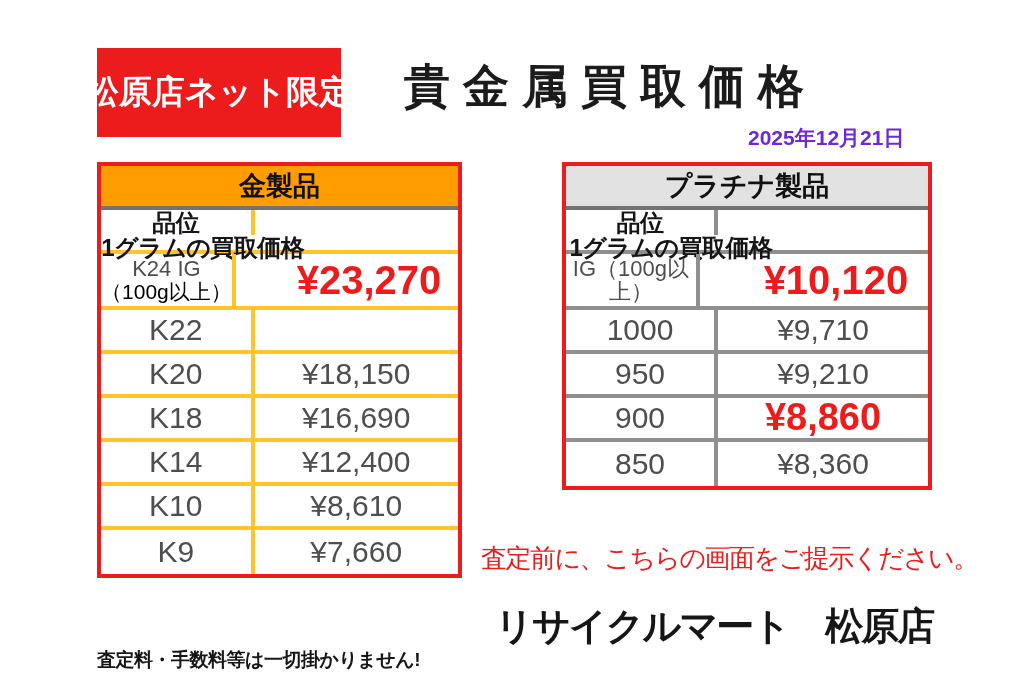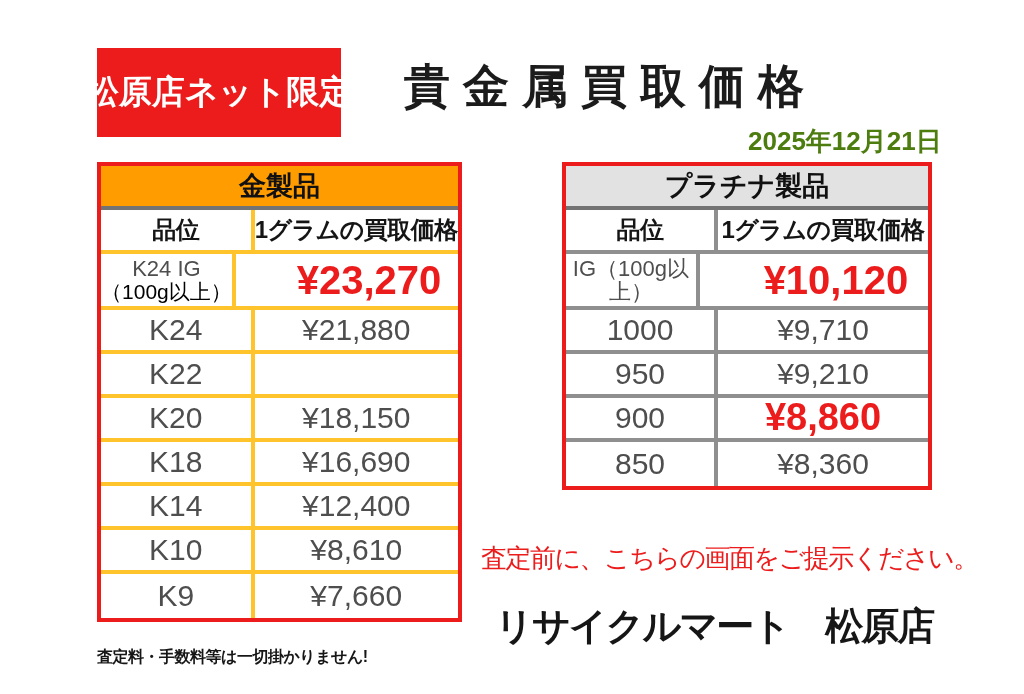--- a/index.html
+++ b/index.html
@@ -24,38 +24,38 @@
     color: #ffffff; font-weight: bold; font-size: 33px;
     letter-spacing: 0px; white-space: nowrap;
   }
   #page-title {
     position: absolute; left: 404px; top: 56px;
     font-size: 46px; font-weight: bold; color: #1b1b1b;
     letter-spacing: 13px; white-space: nowrap;
   }
   #price-date {
     position: absolute; left: 748px; top: 124px;
-    font-size: 26px; font-weight: bold; color: #4d7c0f;
+    font-size: 21px; font-weight: bold; color: #6d28d9;
     white-space: nowrap;
   }
 
   
   .price-table {
     position: absolute;
     border: 4px solid #EC1C1C;
     background: #ffffff;
   }
   .trow { display: flex; width: 100%; }
   .title-row {
     height: 44px;
     align-items: center; justify-content: center;
     border-bottom: 4px solid #737373;
     font-size: 27px; font-weight: bold; color: #111111;
   }
-  .head-row  { height: 44px; }
+  .head-row  { height: 44px; flex-direction: column; }
   .big-row   { height: 56px; gap: 44px; }
   .data-row  { height: 44px; }
   .cell {
     display: flex; align-items: center; justify-content: center;
     text-align: center; line-height: 1.05;
   }
   .grade-cell { width: 43%; }
   .price-cell { width: 57%; }
   .th { font-size: 24px; font-weight: bold; color: #151515; letter-spacing: -0.5px; white-space: nowrap; }
   .val { font-size: 30px; font-weight: 500; color: #4E4E4E; white-space: nowrap; }
@@ -91,21 +91,21 @@
     font-size: 26px; font-weight: normal; color: #EC1C1C;
     letter-spacing: -1.5px; white-space: nowrap;
   }
   #store-name {
     position: absolute; left: 495px; top: 601px;
     font-size: 38px; font-weight: bold; color: #161616;
     letter-spacing: -2px; white-space: nowrap;
   }
   #no-fee-note {
     position: absolute; left: 97px; top: 647px;
-    font-size: 16px; font-weight: bold; color: #161616;
+    font-size: 19px; font-weight: bold; color: #161616;
     letter-spacing: -0.5px; white-space: nowrap; text-align: right;
   }
 </style>
 </head>
 <body>
 
 <div id="page">
 
   <div id="limited-badge">
     <span>松原店ネット限定</span>
@@ -130,28 +130,20 @@
     <div class="trow big-row">
       <div class="cell grade-cell">
         <span class="small-grade"><span>K24 IG</span><span class="grade-note">（100g以上）</span></span>
       </div>
       <div class="cell price-cell">
         <span class="price-red-big">¥23,270</span>
       </div>
     </div>
     <div class="trow data-row">
       <div class="cell grade-cell">
-          <span class="val">K24</span>
-        </div>
-      <div class="cell price-cell">
-          <span class="val">¥21,880</span>
-        </div>
-    </div>
-    <div class="trow data-row">
-      <div class="cell grade-cell">
           <span class="val">K22</span>
         </div>
     </div>
     <div class="trow data-row">
       <div class="cell grade-cell">
           <span class="val">K20</span>
         </div>
       <div class="cell price-cell">
           <span class="val">¥18,150</span>
         </div>

